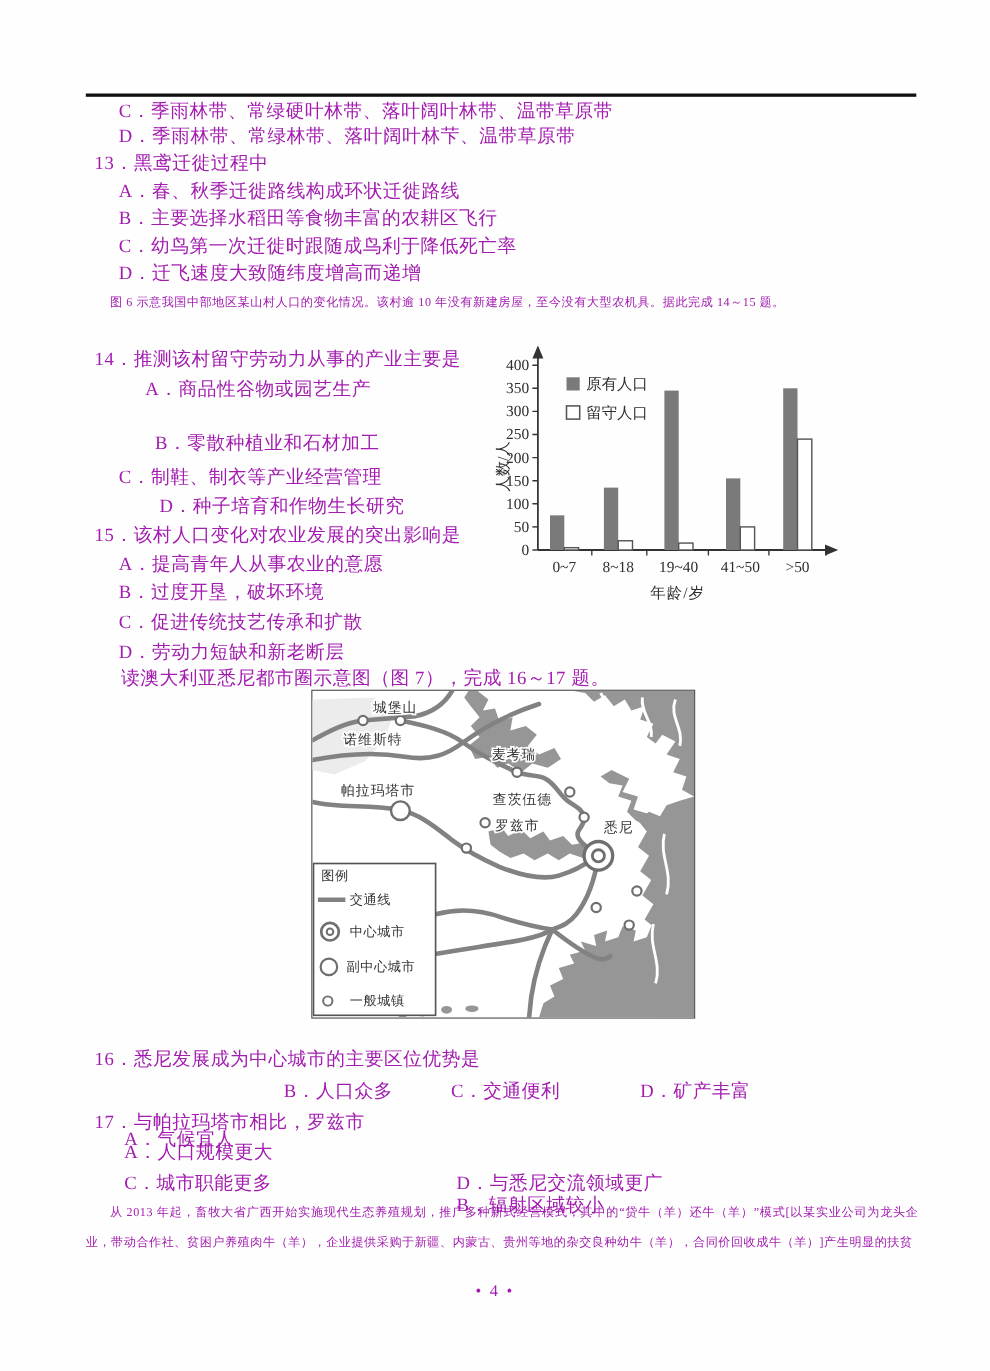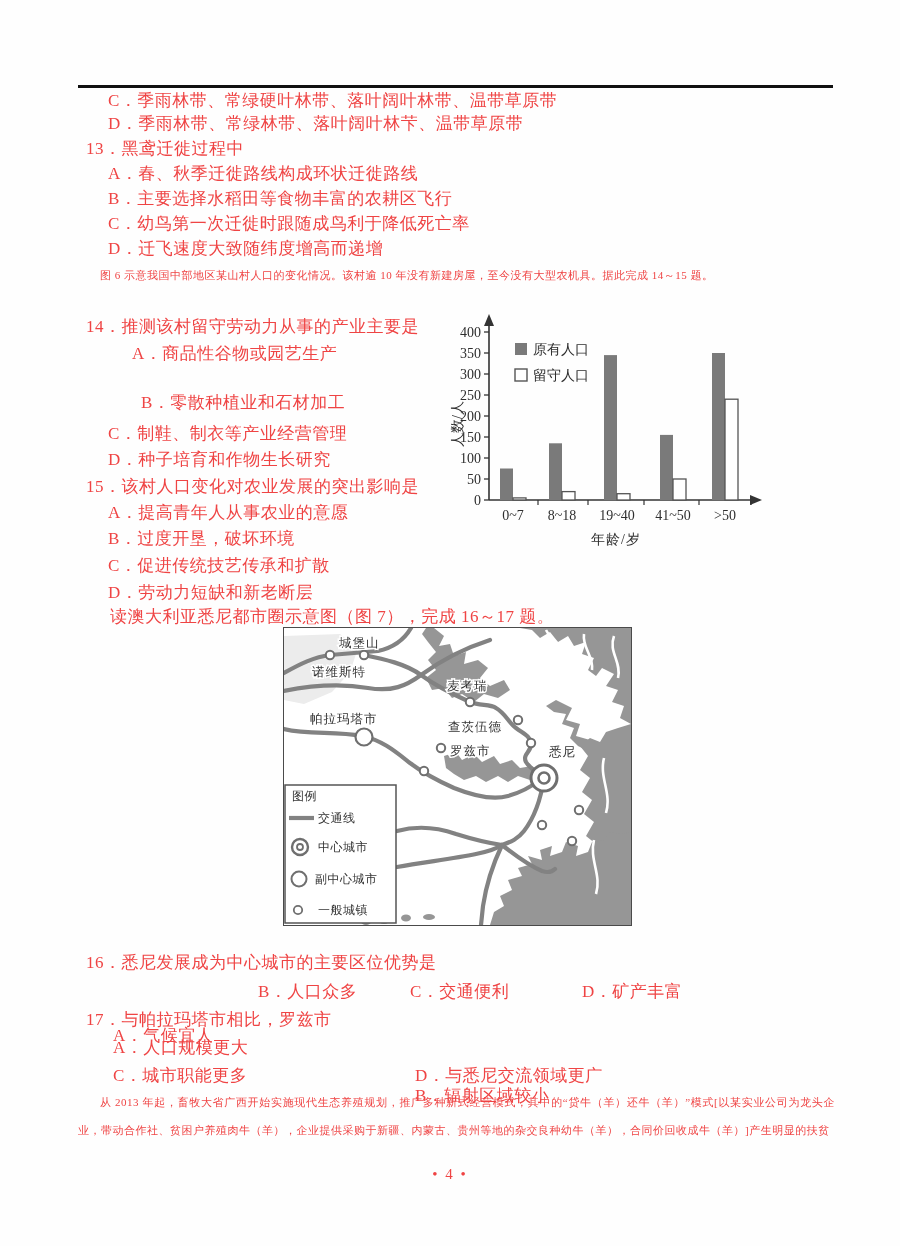--- a/index.html
+++ b/index.html
@@ -1,17 +1,17 @@
 <!DOCTYPE html>
 <html><head>
 <meta charset="utf-8">
 <style>
   html,body{margin:0;padding:0;background:#ffffff;}
   .page{position:relative;width:900px;height:1246px;background:#fefefe;overflow:hidden;
-        font-family:"Liberation Serif","DejaVu Serif",serif;color:#ef4444;}
+        font-family:"Liberation Serif","DejaVu Serif",serif;color:#a21caf;}
   .rule{position:absolute;left:78px;top:85px;width:755px;height:3px;background:#111;}
   .tline{position:absolute;font-size:17px;line-height:22px;letter-spacing:0.5px;white-space:nowrap;}
   .para{position:absolute;font-size:11px;letter-spacing:0.5px;text-align:justify;word-break:break-all;}
   .stem{left:86px;}
   .opt{left:108px;}
   .pageno{position:absolute;top:1166px;left:0;width:100%;text-align:center;font-size:15px;letter-spacing:2px;}
   .chart{position:absolute;left:448px;top:312px;width:400px;height:248px;}
   .mapbox{position:absolute;left:283px;top:627px;width:347px;height:297px;border:1.6px solid #4a4a4a;background:#fff;}
   svg text{font-family:"Liberation Serif","DejaVu Serif",serif;}
   .maplabel{fill:#333;font-size:12.5px;letter-spacing:1px;paint-order:stroke;stroke:#ffffff;stroke-width:3px;}
@@ -32,21 +32,21 @@
   <div class="tline opt" style="top:188px;">B．主要选择水稻田等食物丰富的农耕区飞行</div>
   <div class="tline opt" style="top:213px;">C．幼鸟第一次迁徙时跟随成鸟利于降低死亡率</div>
   <div class="tline opt" style="top:238px;">D．迁飞速度大致随纬度增高而递增</div>
 
   <div class="para" style="left:78px;top:263px;width:757px;line-height:25px;text-indent:2em;">图 6 示意我国中部地区某山村人口的变化情况。该村逾 10 年没有新建房屋，至今没有大型农机具。据此完成 14～15 题。</div>
 
   <div class="tline stem" style="top:316px;">14．推测该村留守劳动力从事的产业主要是</div>
   <div class="tline opt" style="top:343px;margin-left:24px;">A．商品性谷物或园艺生产</div>
   <div class="tline" style="left:141px;top:392px;">B．零散种植业和石材加工</div>
   <div class="tline opt" style="top:423px;">C．制鞋、制衣等产业经营管理</div>
-  <div class="tline opt" style="top:449px;">D．种子培育和作物生长研究</div>
+  <div class="tline opt" style="top:449px;margin-left:37px;">D．种子培育和作物生长研究</div>
 
   <div class="tline stem" style="top:476px;">15．该村人口变化对农业发展的突出影响是</div>
   <div class="tline opt" style="top:502px;">A．提高青年人从事农业的意愿</div>
   <div class="tline opt" style="top:528px;">B．过度开垦，破坏环境</div>
   <div class="tline opt" style="top:555px;">C．促进传统技艺传承和扩散</div>
   <div class="tline opt" style="top:582px;">D．劳动力短缺和新老断层</div>
 
   <div class="tline" style="left:110px;top:606px;">读澳大利亚悉尼都市圈示意图（图 7），完成 16～17 题。</div>
 
   <div class="chart">

